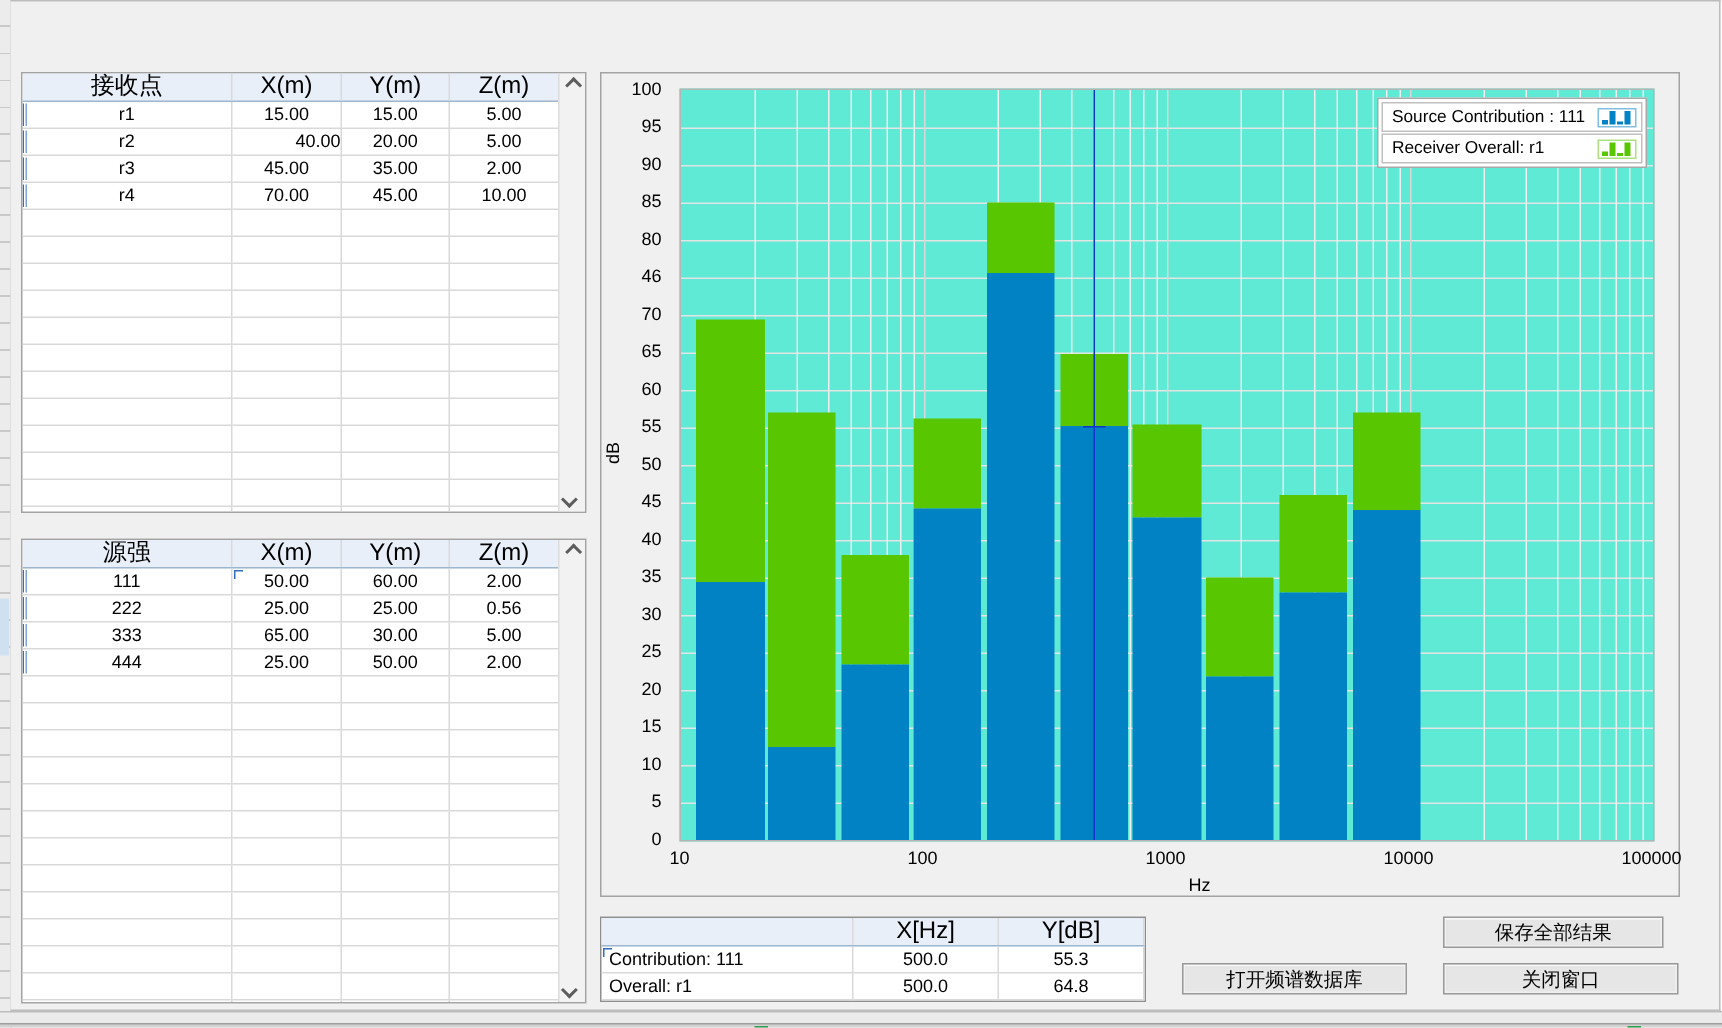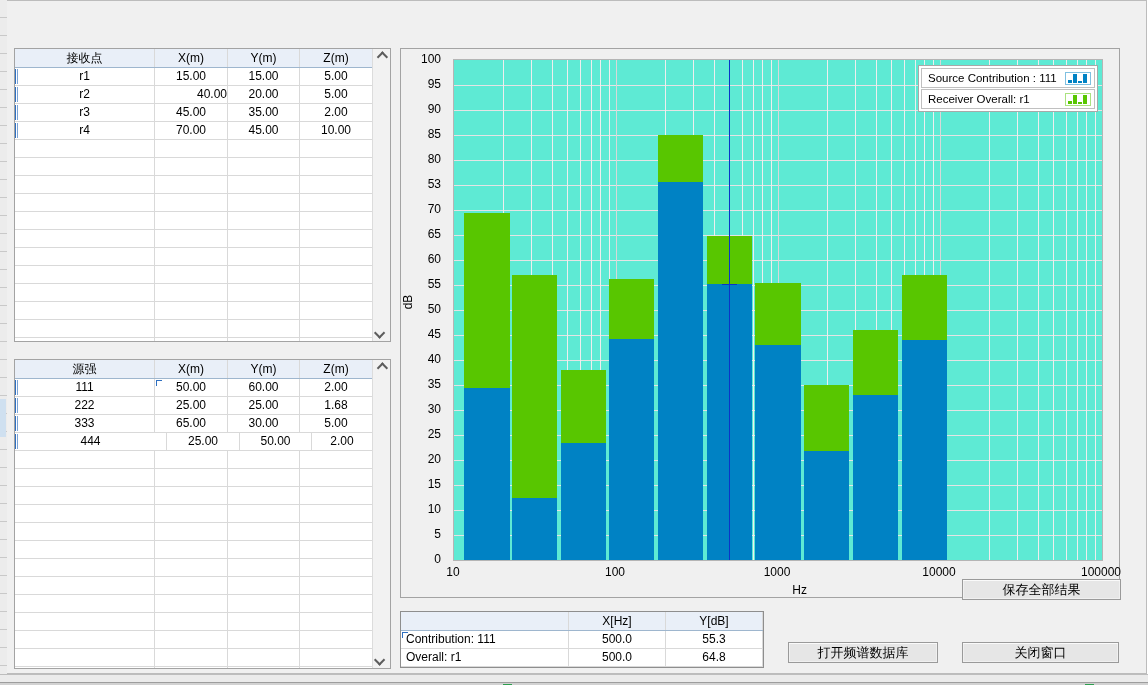--- a/index.html
+++ b/index.html
@@ -31,21 +31,21 @@
   #recv-panel{left:7px;top:47px;width:377px;height:294px;background:#fff;overflow:hidden}
   #src-panel{left:7px;top:358px;width:377px;height:310px;background:#fff;overflow:hidden}
   #chart-panel{left:393px;top:47px;width:720px;height:550px;background:#f0f0f0}
 
   
   .tblwrap{position:absolute;left:0;top:0;right:17px;bottom:0;overflow:hidden}
   .trow{display:flex;height:18px;box-sizing:border-box}
   .trow.thead{height:19px;background:#e9eff8;border-bottom:1px solid #9eb6ce}
   .tcell{box-sizing:border-box;border-right:1px solid #d9d9d9;border-bottom:1px solid #d9d9d9;
          text-align:center;line-height:17px;overflow:hidden;white-space:nowrap;position:relative}
-  .thead .tcell{border-bottom:none;line-height:18px;font-size:12px}
+  .thead .tcell{border-bottom:none;line-height:18px;font-size:16px}
   .tcell.mark::before{content:"";position:absolute;left:0;top:1px;bottom:1px;width:1px;
                       background:#2e6fc0;box-shadow:2px 0 0 #7ba3d6}
   .tcell.corner::after{content:"";position:absolute;left:1px;top:1px;width:5px;height:5px;
                        border-left:1px solid #2e6fc0;border-top:1px solid #2e6fc0}
   .left-align{text-align:left;padding-left:5px}
 
   
   .vscroll{position:absolute;right:0;top:0;bottom:0;width:17px;background:#f2f2f2;border-left:1px solid #dcdcdc}
   .sbtn{position:absolute;left:0;width:16px;height:16px;display:flex;align-items:center;justify-content:center}
   .sbtn.top{top:0}.sbtn.bottom{bottom:0}
@@ -226,30 +226,30 @@
         <div class="trow data">
           <div class="tcell mark" style="width: 140px;">111</div>
           <div class="tcell corner" style="width: 73px;">50.00</div>
           <div class="tcell" style="width: 72px;">60.00</div>
           <div class="tcell" style="width: 73px; flex: 1 1 0%;">2.00</div>
         </div>
         <div class="trow data">
           <div class="tcell mark" style="width: 140px;">222</div>
           <div class="tcell" style="width: 73px;">25.00</div>
           <div class="tcell" style="width: 72px;">25.00</div>
-          <div class="tcell" style="width: 73px; flex: 1 1 0%;">1.68</div>
+          <div class="tcell" style="width: 73px; flex: 1 1 0%;">0.56</div>
         </div>
         <div class="trow data">
           <div class="tcell mark" style="width: 140px;">333</div>
           <div class="tcell" style="width: 73px;">65.00</div>
           <div class="tcell" style="width: 72px;">30.00</div>
           <div class="tcell" style="width: 73px; flex: 1 1 0%;">5.00</div>
         </div>
         <div class="trow data">
-          <div class="tcell mark" style="width: 152px;">444</div>
+          <div class="tcell mark" style="width: 140px;">444</div>
           <div class="tcell" style="width: 73px;">25.00</div>
           <div class="tcell" style="width: 72px;">50.00</div>
           <div class="tcell" style="width: 73px; flex: 1 1 0%;">2.00</div>
         </div>
         <div class="trow">
           <div class="tcell" style="width: 140px;"></div>
           <div class="tcell" style="width: 73px;"></div>
           <div class="tcell" style="width: 72px;"></div>
           <div class="tcell" style="width: 73px; flex: 1 1 0%;"></div>
         </div>
@@ -347,21 +347,21 @@
         <div class="ytick" style="top: 378px;">25</div>
         <div class="ytick" style="top: 353px;">30</div>
         <div class="ytick" style="top: 328px;">35</div>
         <div class="ytick" style="top: 303px;">40</div>
         <div class="ytick" style="top: 278px;">45</div>
         <div class="ytick" style="top: 253px;">50</div>
         <div class="ytick" style="top: 228px;">55</div>
         <div class="ytick" style="top: 203px;">60</div>
         <div class="ytick" style="top: 178px; text-align: right;">65</div>
         <div class="ytick" style="top: 153px;">70</div>
-        <div class="ytick" style="top: 128px;">53</div>
+        <div class="ytick" style="top: 128px;">46</div>
         <div class="ytick" style="top: 103px;">80</div>
         <div class="ytick" style="top: 78px;">85</div>
         <div class="ytick" style="top: 53px;">90</div>
         <div class="ytick" style="top: 28px;">95</div>
         <div class="ytick" style="top: 3px;">100</div>
       </div>
     <div id="plot">
       <div id="legend">
         <div class="legend-row">
           <span class="legend-label">Source Contribution : 111</span>
@@ -480,16 +480,16 @@
         <div class="tcell" style="width: 97px;">500.0</div>
         <div class="tcell" style="width: 97px; flex: 1 1 0%;">55.3</div>
       </div>
       <div class="trow data">
         <div class="tcell left-align" style="width: 168px;">Overall: r1</div>
         <div class="tcell" style="width: 97px;">500.0</div>
         <div class="tcell" style="width: 97px; flex: 1 1 0%;">64.8</div>
       </div>
     </div>
 
-  <button class="btn" style="left:955px;top:578px;width:159px">保存全部结果</button>
+  <button class="btn" style="left:955px;top:610px;width:147px">保存全部结果</button>
   <button class="btn" style="left:781px;top:641px;width:150px">打开频谱数据库</button>
   <button class="btn" style="left:955px;top:641px;width:157px">关闭窗口</button>
 </div>
 
 </body></html>

